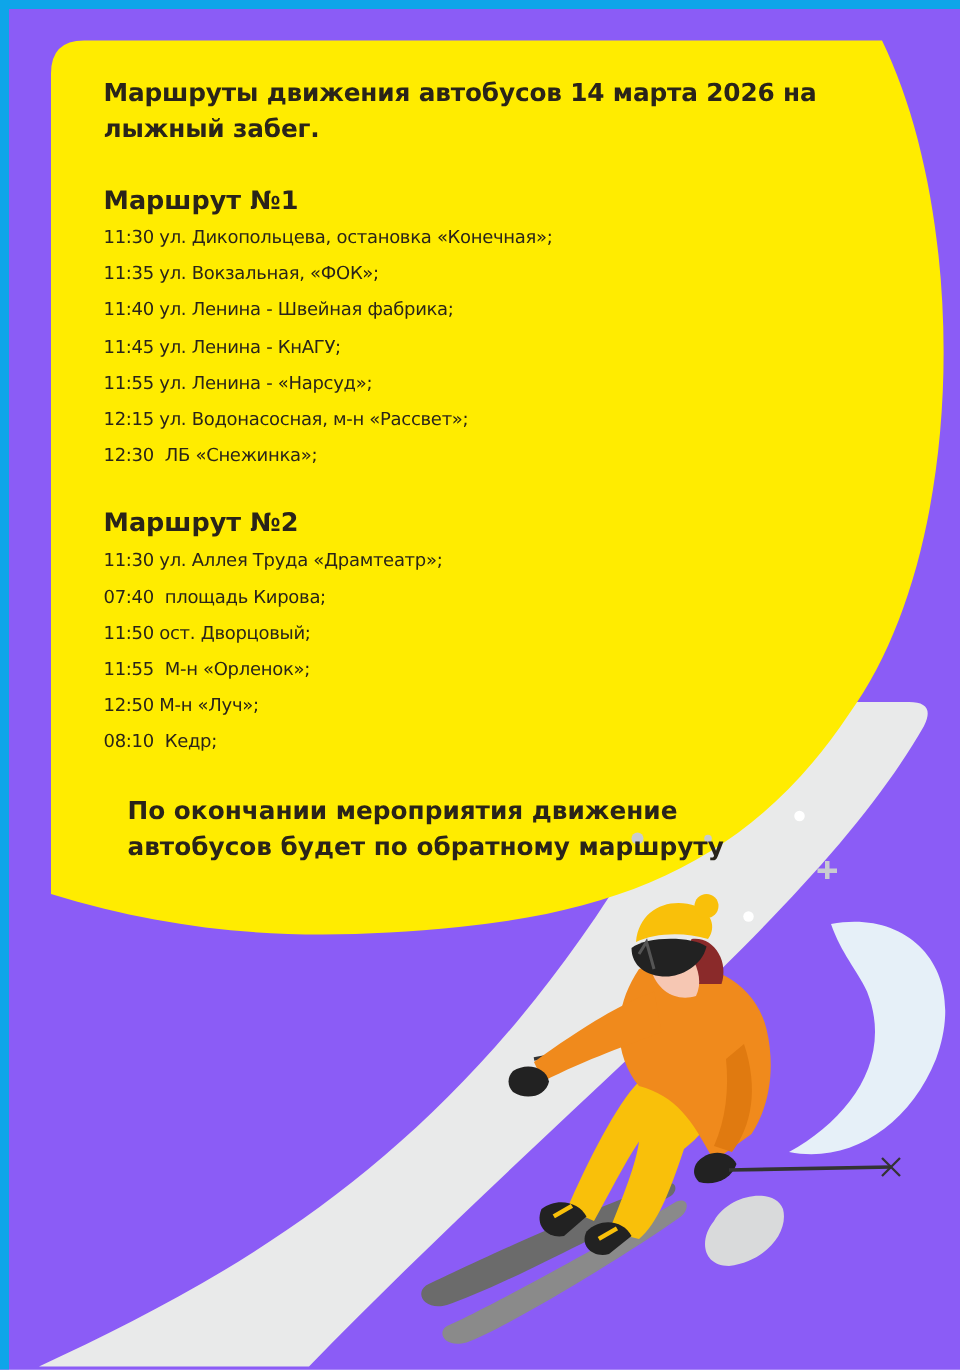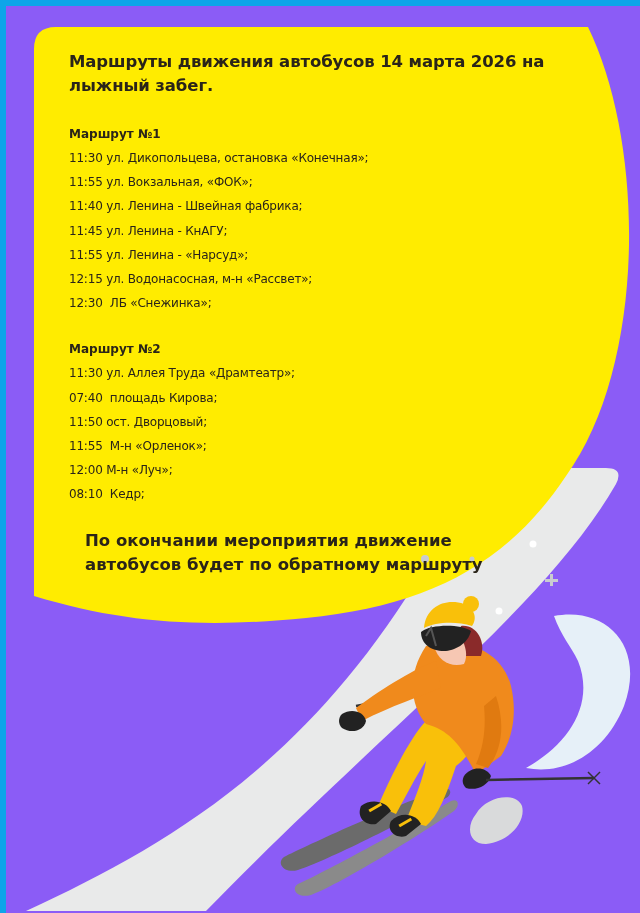--- a/index.html
+++ b/index.html
@@ -15,21 +15,21 @@
   .bg-svg { position: absolute; left: 0; top: 0; width: 640px; height: 913px; }
   .content {
     position: absolute; left: 63px; top: 44px; width: 540px;
     color: #2a2419;
   }
   .title {
     font-weight: bold; font-size: 16.5px; line-height: 24px;
     margin: 0 0 24px 0; letter-spacing: -0.1px;
   }
   .route-title {
-    font-weight: bold; font-size: 12px; line-height: 24px; margin: 0;
+    font-weight: bold; font-size: 17px; line-height: 24px; margin: 0;
   }
   .stop {
     font-size: 12px; line-height: 24.2px; margin: 0; white-space: pre;
     letter-spacing: -0.2px;
   }
   .route { margin-bottom: 22px; }
   .footer-note {
     font-weight: bold; font-size: 16.5px; line-height: 24px; margin: 16px;
     position: relative; z-index: 3;
   }
@@ -60,35 +60,35 @@
 
   <div class="content">
     <p class="title">
       <span>Маршруты движения автобусов 14 марта 2026 на</span><br>
       <span>лыжный забег.</span>
     </p>
 
     <div class="route">
       <p class="route-title">Маршрут №1</p>
       <p class="stop">11:30 ул. Дикопольцева, остановка «Конечная»;</p>
-      <p class="stop">11:55 ул. Вокзальная, «ФОК»;</p>
+      <p class="stop">11:35 ул. Вокзальная, «ФОК»;</p>
       <p class="stop">11:40 ул. Ленина - Швейная фабрика;</p>
       <p class="stop">11:45 ул. Ленина - КнАГУ;</p>
       <p class="stop">11:55 ул. Ленина - «Нарсуд»;</p>
       <p class="stop">12:15 ул. Водонасосная, м-н «Рассвет»;</p>
       <p class="stop">12:30  ЛБ «Снежинка»;</p>
     </div>
 
     <div class="route">
       <p class="route-title">Маршрут №2</p>
       <p class="stop">11:30 ул. Аллея Труда «Драмтеатр»;</p>
       <p class="stop">07:40  площадь Кирова;</p>
       <p class="stop">11:50 ост. Дворцовый;</p>
       <p class="stop">11:55  М-н «Орленок»;</p>
-      <p class="stop">12:00 М-н «Луч»;</p>
+      <p class="stop">12:50 М-н «Луч»;</p>
       <p class="stop">08:10  Кедр;</p>
     </div>
 
     <p class="footer-note">
       <span>По окончании мероприятия движение</span><br>
       <span>автобусов будет по обратному маршруту</span>
     </p>
   </div>
 
   <svg class="skier-svg" viewBox="0 0 640 913" xmlns="http://www.w3.org/2000/svg">

